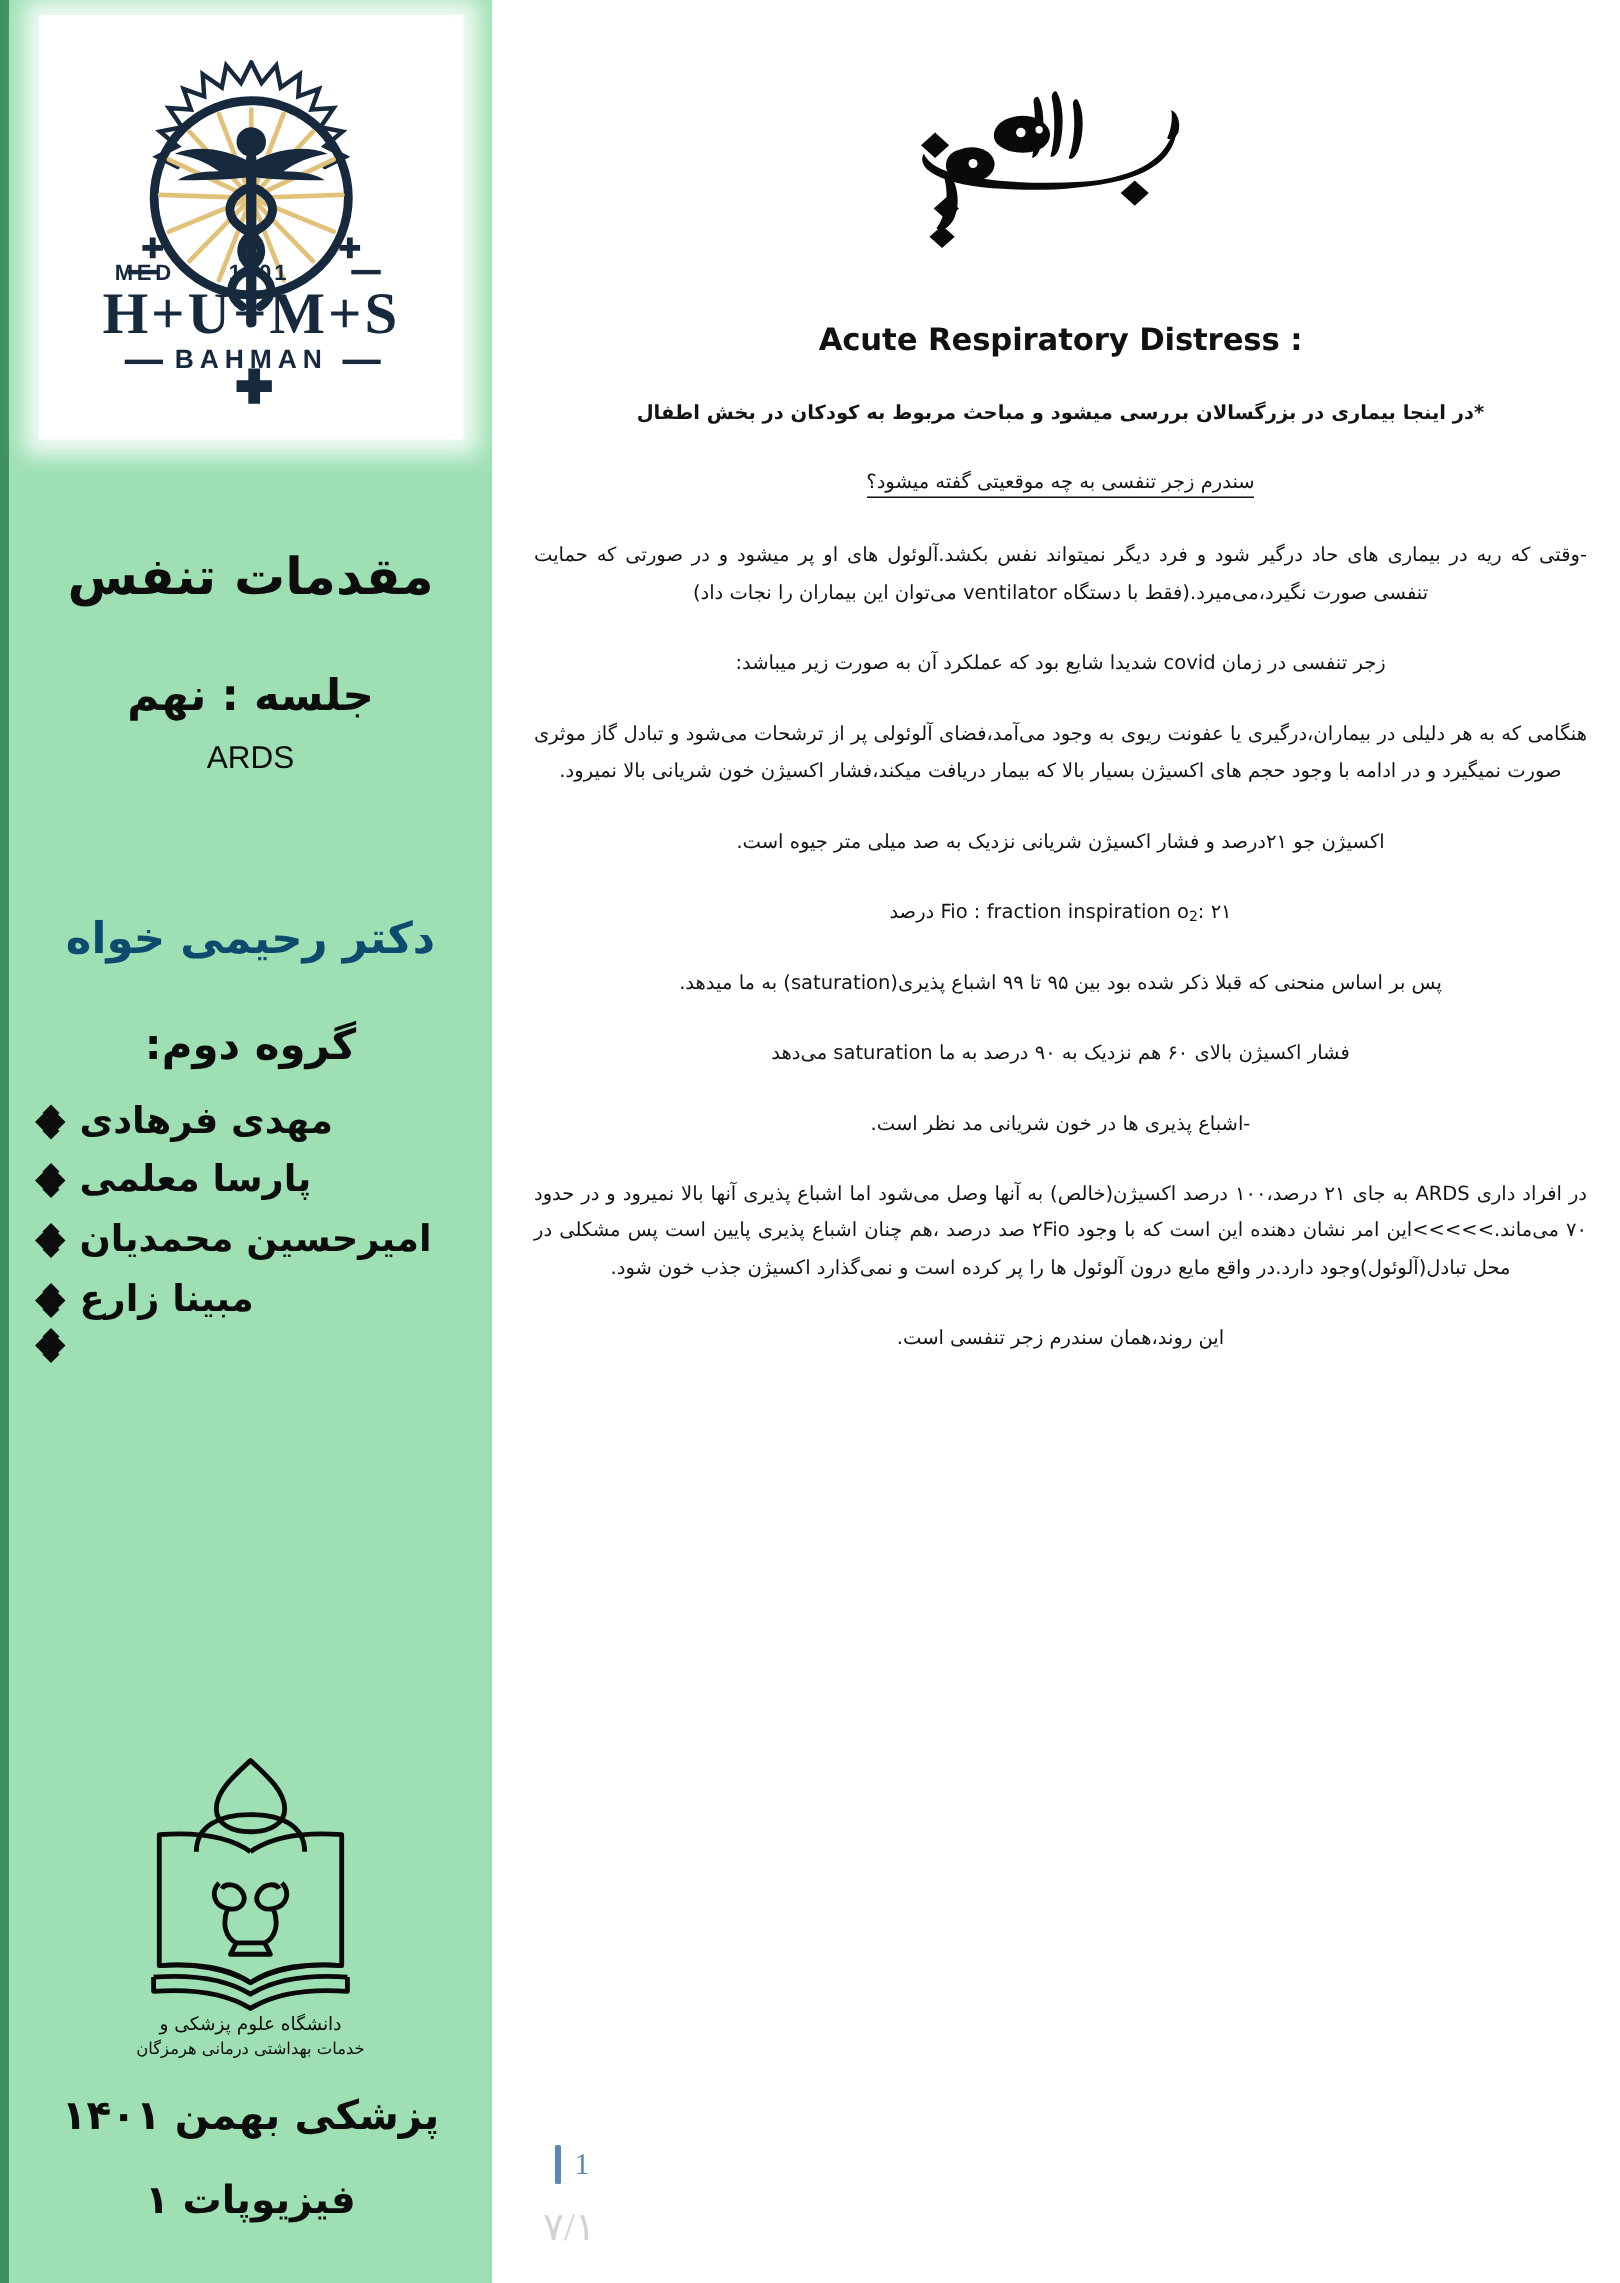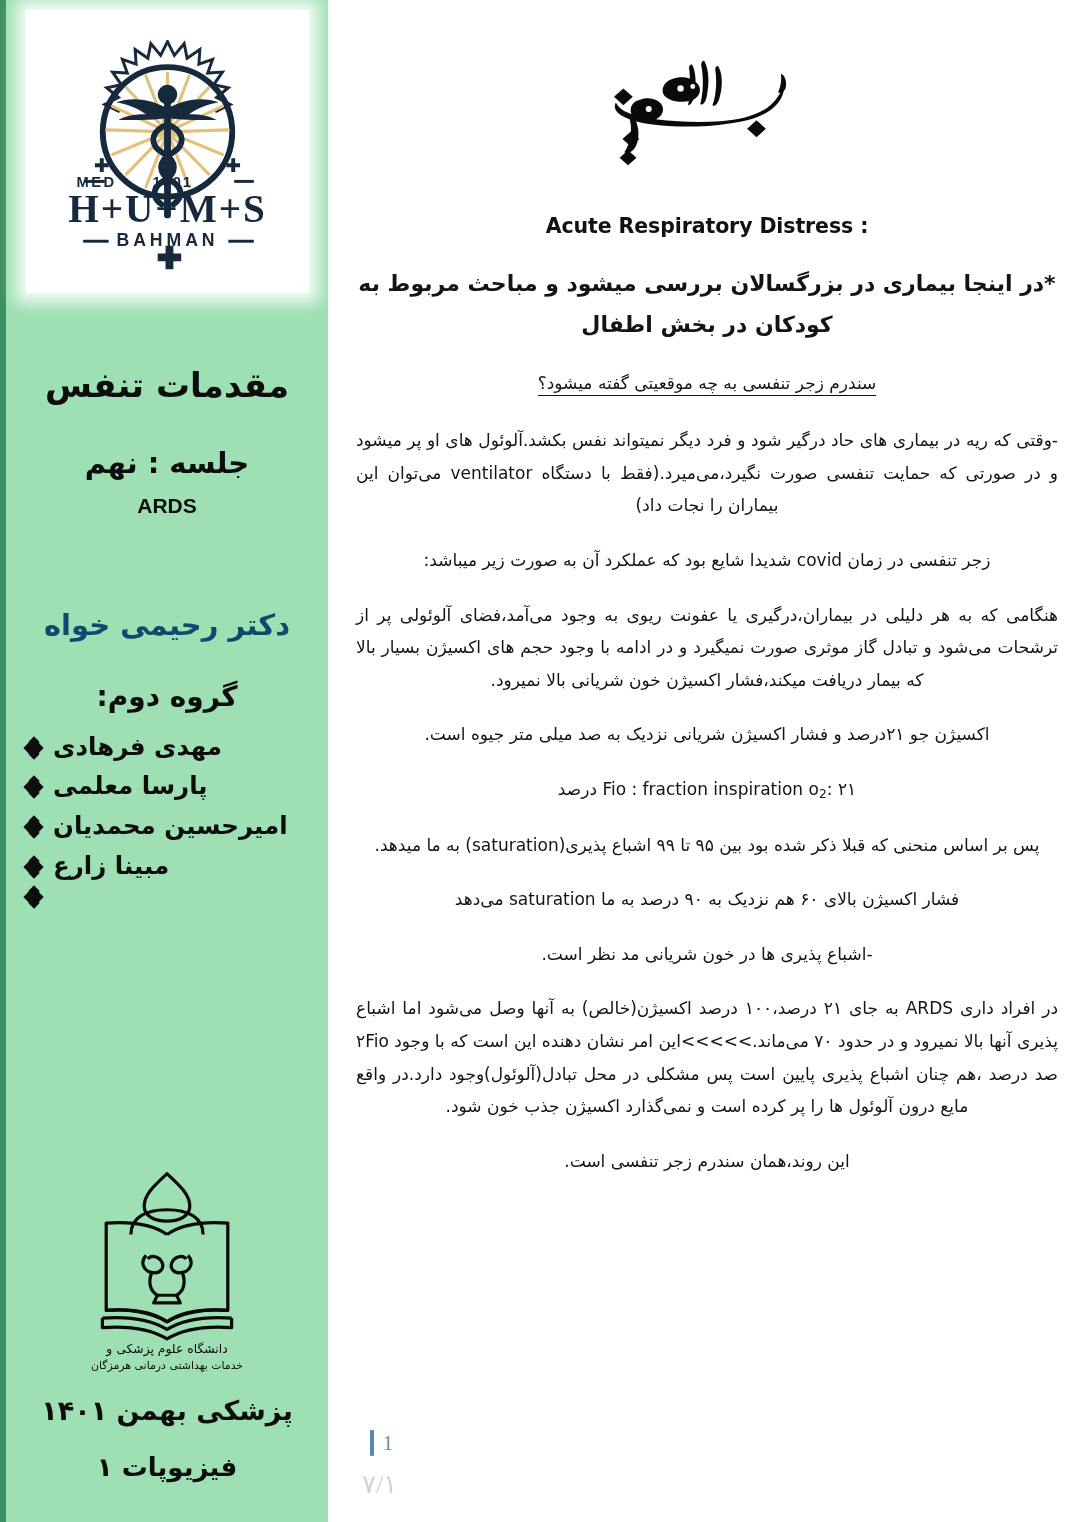--- a/index.html
+++ b/index.html
@@ -75,30 +75,30 @@
     font-weight: bold;
     font-size: 20.5px;
     letter-spacing: -0.1px;
     margin: 0 0 26px 0;
     padding-right: 0;
     color: #111;
   }
 
   p.para {
     margin: 0 0 22px 0;
-    font-size: 17px;
+    font-size: 13px;
     line-height: 1.92;
     direction: rtl;
     text-align: justify;
     text-align-last: center;
     color: #141414;
   }
   p.para.bold {
     font-weight: bold;
-    font-size: 22px;
+    font-size: 13px;
     line-height: 1.85;
   }
   p.para.centered {
     text-align: center;
     text-align-last: center;
   }
   p.para.underlined {
     text-align: center;
     text-align-last: center;
     margin-bottom: 24px;
@@ -195,21 +195,20 @@
     font-size: 29px;
     font-weight: bold;
     color: #0d0d0d;
   }
   .sb-acronym {
     margin-top: 14px;
     font-size: 21px;
     color: #0d0d0d;
     direction: ltr;
     font-family: "Liberation Sans", sans-serif;
-    font-weight: bold;
   }
   .sb-doctor {
     margin-top: 90px;
     font-size: 29px;
     font-weight: bold;
     color: #0c4a6e;
   }
   .sb-group-label {
     margin-top: 38px;
     font-size: 28px;

